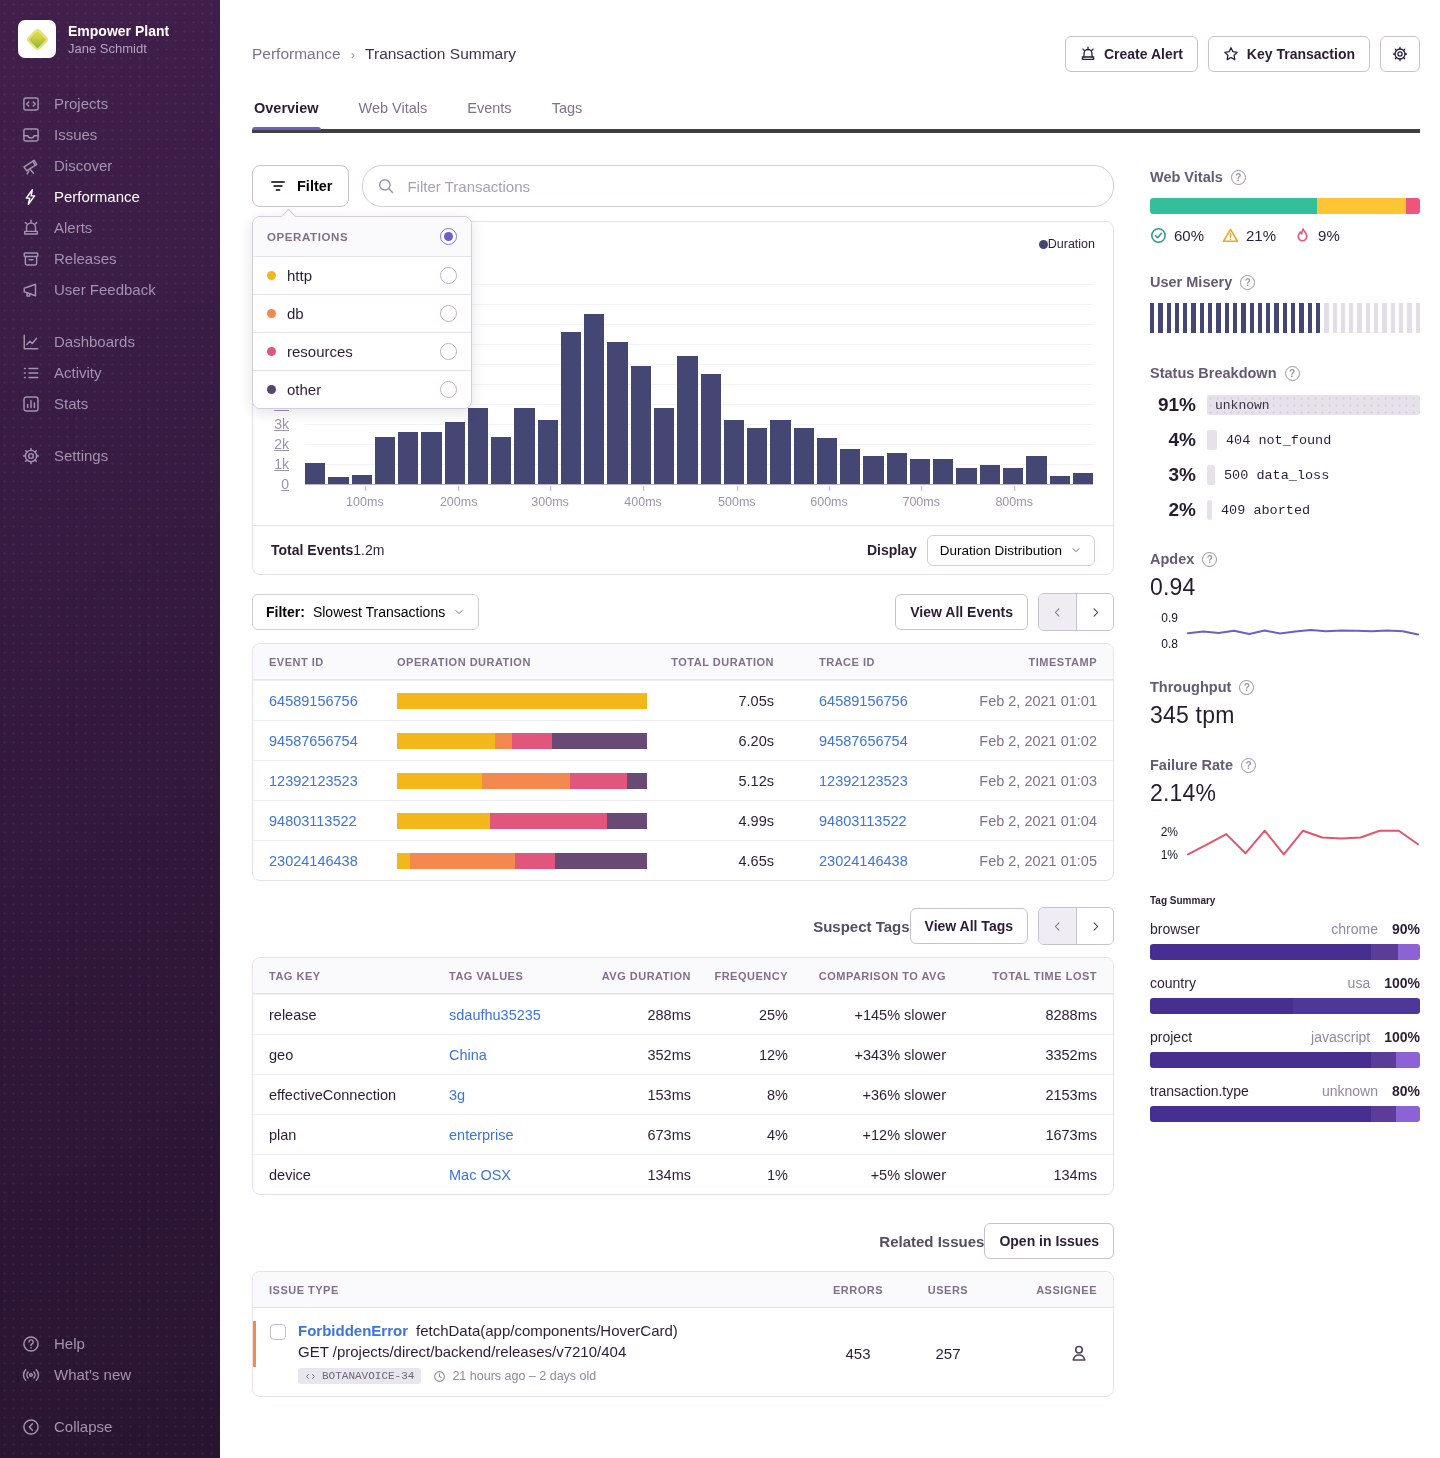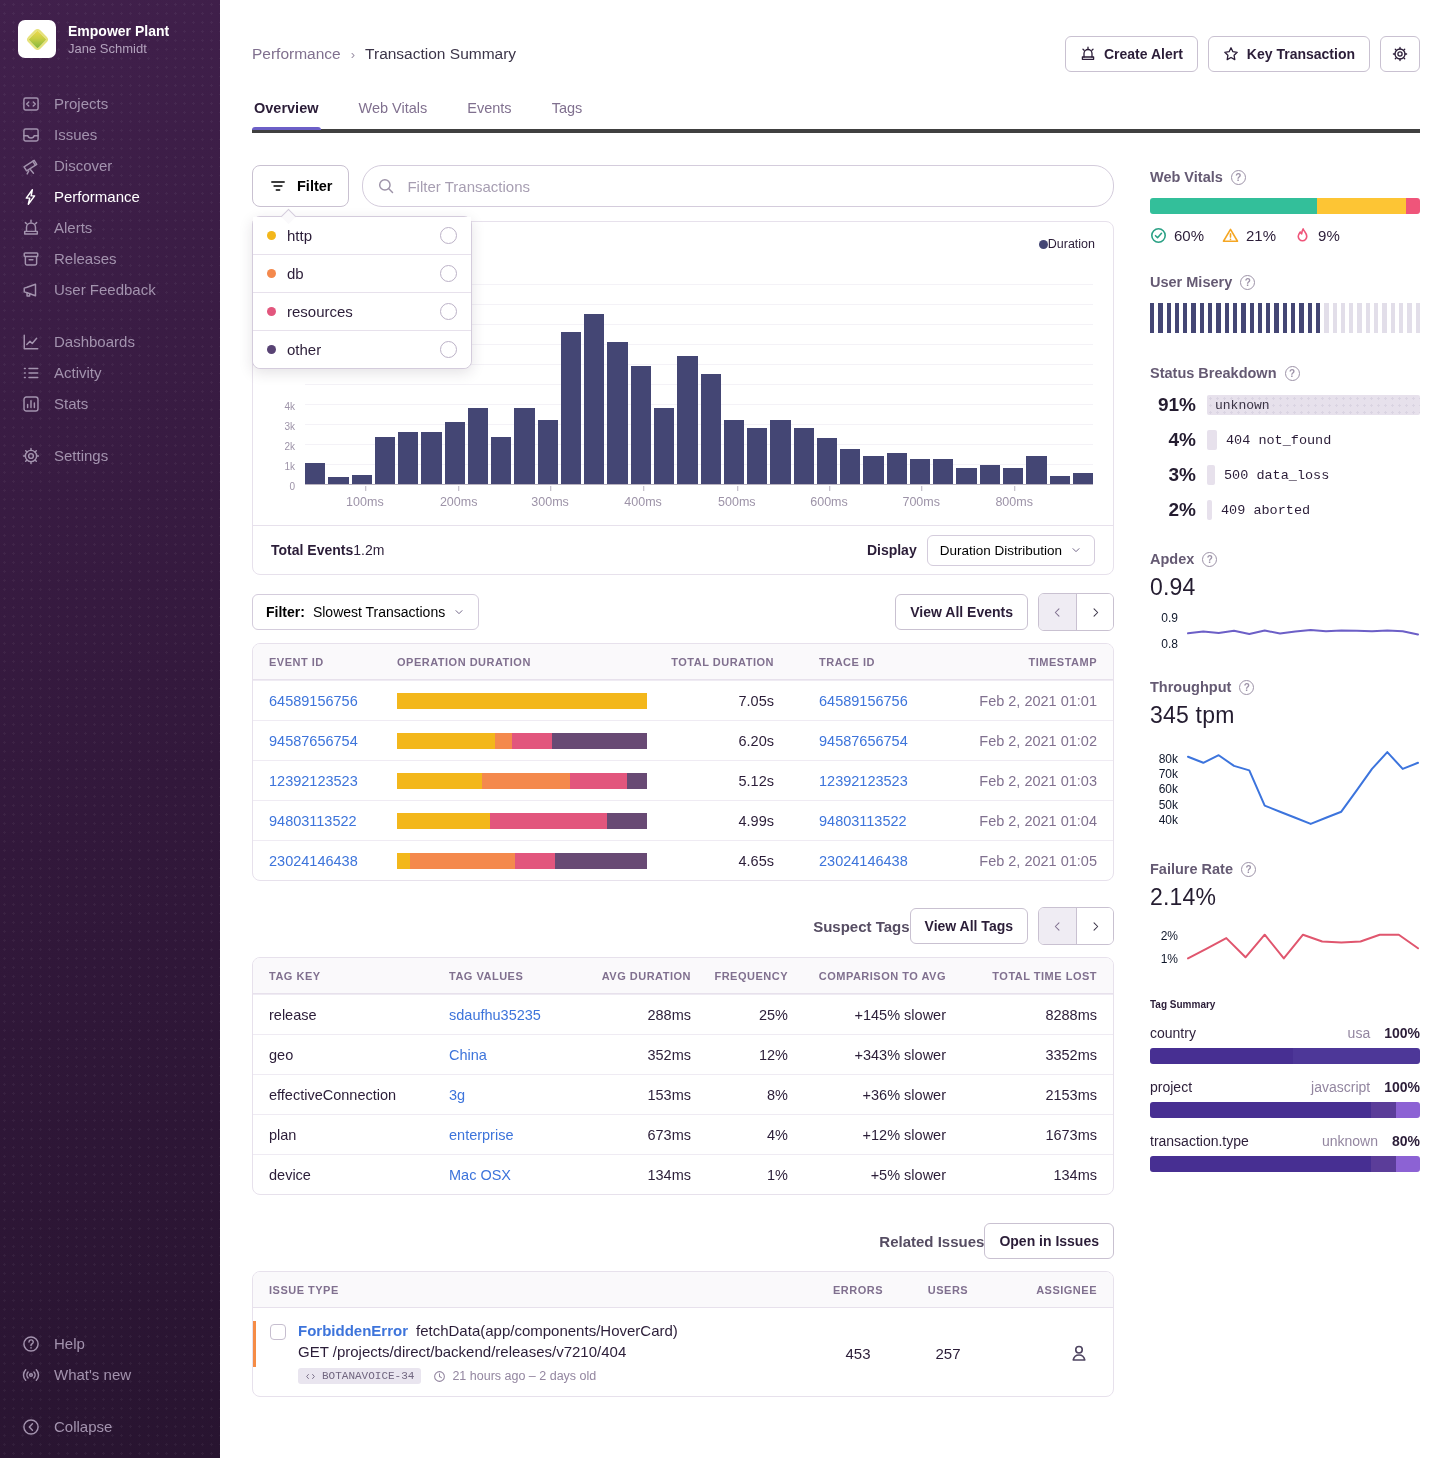--- a/index.html
+++ b/index.html
@@ -89,21 +89,21 @@
   .panel { border:1px solid #E7E1EC; border-radius:8px; background:#fff; }
   .chart-panel { margin-top:14px; }
   .chart-area { position:relative; height:303px; }
   .legend { position:absolute; top:15px; right:18px; display:flex; align-items:center; gap:0; font-size:12.5px; color:#2B1D38; }
   .legend .ldot { width:9px; height:9px; border-radius:50%; background:#444674; }
   .hist { position:absolute; left:52px; right:20px; bottom:40px; height:202px; display:flex; align-items:flex-end; gap:3px;
           border-bottom:1px solid #B8B2BE;
           background:repeating-linear-gradient(to top, transparent 0 19px, #F4F2F7 19px 20px); }
   .hist .bar { flex:1; background:#444674; }
   .hist-y { position:absolute; left:0; width:44px; bottom:40px; height:202px; }
-  .hist-y span { position:absolute; right:2px; font-size:10px; color:#9D93A8; }
+  .hist-y span { position:absolute; right:8px; font-size:14px; color:#9D93A8;text-decoration:underline; }
   .hist-x { position:absolute; left:52px; right:20px; bottom:12px; height:18px; }
   .hist-x span { position:absolute; transform:translateX(-50%); font-size:12.5px; color:#9D93A8; }
   .hist-x span::before { content:''; position:absolute; top:-9px; left:50%; width:1px; height:5px; background:#B8B2BE; }
   .chart-foot { display:flex; justify-content:space-between; align-items:center; border-top:1px solid #E7E1EC; padding:8px 18px; height:49px; }
   .cf-left { display:flex; align-items:baseline; font-size:14px; }
   .cf-left b { font-weight:700; }
   .cf-right { display:flex; align-items:center; gap:10px; }
   .cf-right b { font-weight:700; font-size:14px; }
   .select-btn { display:inline-flex; align-items:center; gap:8px; border:1px solid #D4CCDC; border-radius:6px;
                 background:#fff; padding:7px 12px; font-size:13.5px; cursor:pointer; }
@@ -414,20 +414,24 @@
             <span class="icon">
                 <svg viewBox="0 0 16 16">
                   <circle cx="7" cy="7" r="4.6"></circle>
                   <path d="m10.5 10.5 3.3 3.3"></path>
                 </svg>
               </span>
             <input type="text" placeholder="Filter Transactions" style="">
           </div>
 
           <div class="dropdown">
+            <div class="dd-head">
+              <span>OPERATIONS</span>
+              <span class="radio on"></span>
+            </div>
             <div id="dd-options">
                 <div class="dd-row">
                   <span class="dot" style="background:#F3B71B"></span>
                   <span>http</span>
                   <span class="radio"></span>
                 </div>
                 <div class="dd-row">
                   <span class="dot" style="background:#F4894D"></span>
                   <span>db</span>
                   <span class="radio"></span>
@@ -885,30 +889,20 @@
               </svg>
             </div>
         </div>
 
         <div class="metric">
           <div class="vh">
               <span>Throughput</span>
               <span class="q"></span>
             </div>
           <div class="metric-value">345 tpm</div>
-          <div class="mini-chart" style="height:92px;">
-              <span class="mini-ylab" style="top:10.74545454545455px">80k</span>
-              <span class="mini-ylab" style="top:26.018181818181816px">70k</span>
-              <span class="mini-ylab" style="top:41.29090909090909px">60k</span>
-              <span class="mini-ylab" style="top:56.56363636363636px">50k</span>
-              <span class="mini-ylab" style="top:71.83636363636364px">40k</span>
-              <svg width="234" height="92">
-                <polyline points="2.0,15.7 17.3,21.8 32.7,14.2 48.0,24.9 63.3,29.4 78.7,64.6 94.0,70.7 109.3,76.8 124.7,82.9 140.0,76.8 155.3,70.7 170.7,49.3 186.0,27.9 201.3,11.1 216.7,27.9 232.0,21.8" fill="none" stroke="#3C74DD" stroke-width="2" stroke-linejoin="round" stroke-linecap="round"></polyline>
-              </svg>
-            </div>
         </div>
 
         <div class="metric" style="margin-top:28px;">
           <div class="vh">
               <span>Failure Rate</span>
               <span class="q"></span>
             </div>
           <div class="metric-value">2.14%</div>
           <div class="mini-chart" style="height:44px;">
               <span class="mini-ylab" style="top:6px">2%</span>
@@ -917,20 +911,32 @@
                 <polyline points="2.0,35.4 21.2,25.3 40.3,15.1 59.5,34.3 78.7,11.7 97.8,35.4 117.0,11.7 136.2,18.5 155.3,19.6 174.5,18.5 193.7,11.7 212.8,11.7 232.0,25.3" fill="none" stroke="#E0566E" stroke-width="2" stroke-linejoin="round" stroke-linecap="round"></polyline>
               </svg>
             </div>
         </div>
 
         <div class="ts-wrap">
           <div class="ts-title">Tag Summary</div>
           <div id="ts-rows">
               <div class="ts-row">
                 <div class="ts-head">
+                  <span class="ts-key">browser</span>
+                  <span class="ts-val">chrome</span>
+                  <span class="ts-pct">90%</span>
+                </div>
+                <div class="ts-bar">
+                  <span style="width:82%;background:#472F92"></span>
+                  <span style="width:10%;background:#5B3D99"></span>
+                  <span style="width:8%;background:#8C62D4"></span>
+                </div>
+              </div>
+              <div class="ts-row">
+                <div class="ts-head">
                   <span class="ts-key">country</span>
                   <span class="ts-val">usa</span>
                   <span class="ts-pct">100%</span>
                 </div>
                 <div class="ts-bar">
                   <span style="width:53%;background:#472F92"></span>
                   <span style="width:47%;background:#4D3798"></span>
                 </div>
               </div>
               <div class="ts-row">

